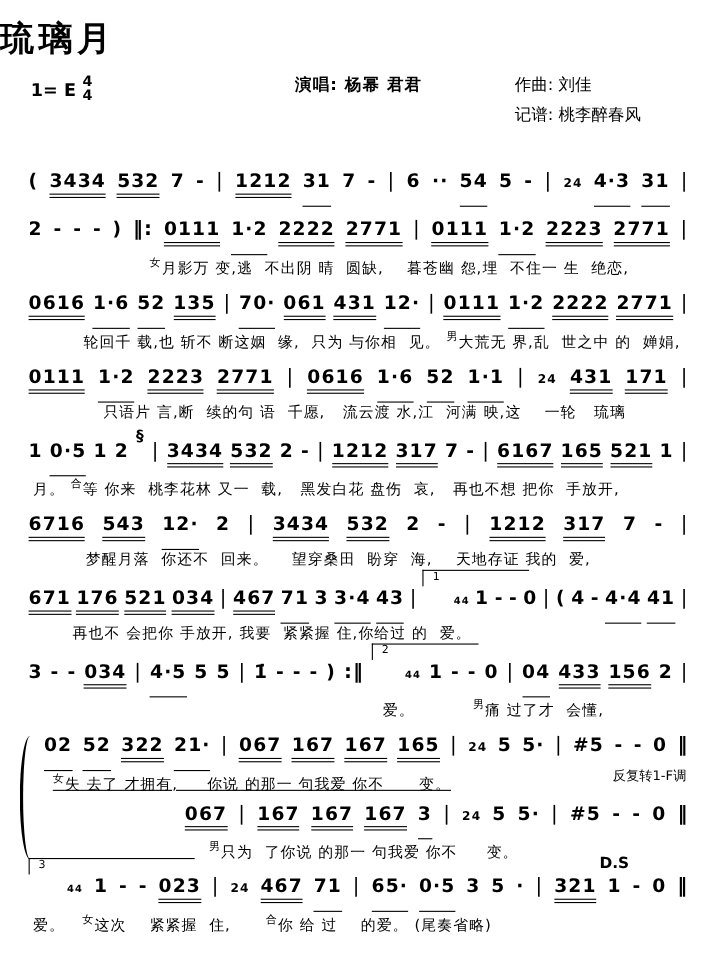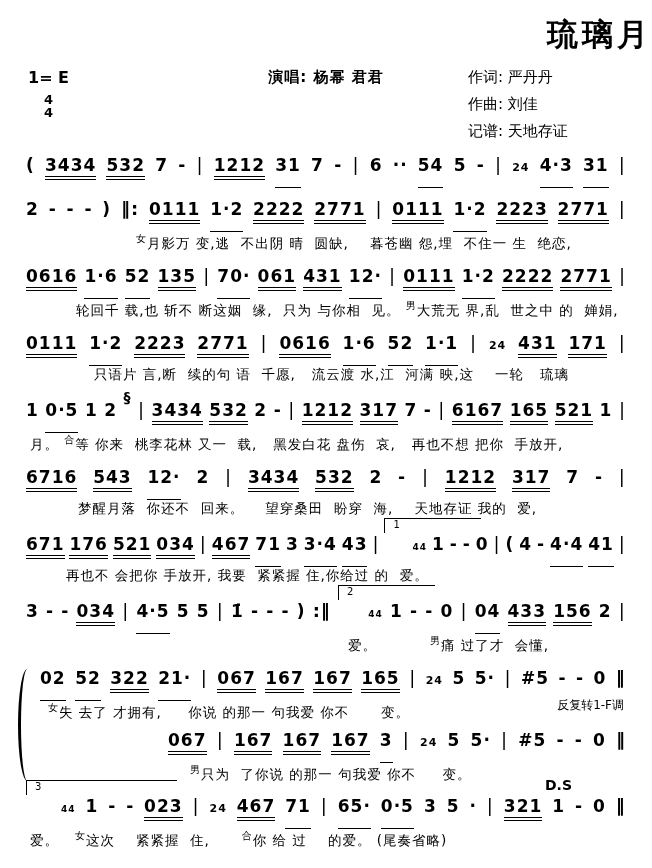--- a/index.html
+++ b/index.html
@@ -1,23 +1,23 @@
 <!DOCTYPE html>
 <html><head>
 <meta charset="utf-8">
 <style>
   html,body{margin:0;padding:0;background:#fff;}
   body{width:652px;height:868px;overflow:hidden;color:#000;
        font-family:"DejaVu Sans",sans-serif;}
   .page{position:relative;width:652px;height:868px;background:#fff;}
 
   
-  .title{text-align:right;font-size:31px;font-weight:bold;letter-spacing:4px;padding-top:14px;}
+  .title{text-align:left;font-size:31px;font-weight:bold;letter-spacing:4px;padding-top:14px;}
   .meta{position:relative;height:88px;margin-top:6px;font-size:15px;}
-  .keysig{position:absolute;left:28px;top:6px;font-size:16px;font-weight:bold;display:flex;align-items:center;gap:6px;flex-direction:column;}
+  .keysig{position:absolute;left:28px;top:6px;font-size:16px;font-weight:bold;display:flex;align-items:center;gap:6px;}
   .ts{display:inline-flex;flex-direction:column;align-items:center;line-height:1;font-weight:bold;}
   .ts i{font-style:normal;font-size:13px;line-height:13px;}
   .performer{text-align:center;position:absolute;left:150px;right:150px;top:6px;font-size:15px;letter-spacing:1px;font-weight:bold;}
   .credits{position:absolute;left:468px;top:2px;line-height:27px;font-size:15px;}
 
   
   .score{padding:4px 26px 0 26px;}
   .srow{position:relative;}
   .notes{display:flex;justify-content:space-between;align-items:baseline;
          font-weight:bold;font-size:17px;height:30px;letter-spacing:1px;white-space:nowrap;}
@@ -40,21 +40,21 @@
   .r2,.r3,.r4,.r5,.r6,.r7,.r8{height:67px;}
   .r2 .lyr{padding-left:110px;} .r3 .lyr{padding-left:50px;}
   .r4 .lyr{padding-left:68px;}  .r5 .lyr{padding-left:4px;}
   .r6 .lyr{padding-left:52px;}  .r7 .lyr{padding-left:40px;}
   .r8 .lyr{padding-left:322px;}
 
   
   .duet{position:relative;padding-left:14px;}
   .brace{position:absolute;left:-8px;top:2px;bottom:14px;width:12px;
          border-left:3px solid #000;border-radius:10px 0 0 10px / 60px 0 0 60px;}
-  .r9{height:62px;} .r9 .lyr{padding-left:8px;}
+  .r9{height:62px;} .r9 .lyr{padding-left:8px;text-decoration:underline;}
   .r10{height:66px;} .r10 .notes{padding-left:128px;}
   .r10 .lyr{padding-left:150px;}
   .ann-top{position:absolute;right:2px;top:30px;font-size:12px;}
   .ann-ds{position:absolute;right:54px;bottom:2px;font-size:14px;font-weight:bold;}
   .r11{height:66px;} .r11 .lyr{padding-left:4px;}
 
   .footer{padding:6px 0 0 12px;font-size:15px;letter-spacing:1px;}
 </style>
 </head>
 <body>
@@ -66,23 +66,22 @@
   <div class="meta">
     <div class="keysig">
       <span>1= E</span>
       <span class="ts">
         <i>4</i>
         <i>4</i>
       </span>
     </div>
     <div class="performer">演唱: 杨幂 君君</div>
     <div class="credits">
-      <div>作词: 严丹丹</div>
       <div>作曲: 刘佳</div>
-      <div>记谱: 天地存证</div>
+      <div>记谱: 桃李醉春风</div>
     </div>
   </div>
 
   <div class="score">
     <div class="srow r1">
       <div class="notes">
           <span class="note">(</span>
           <span class="note b2">3434</span>
           <span class="note b2">532</span>
           <span class="note">7</span>

